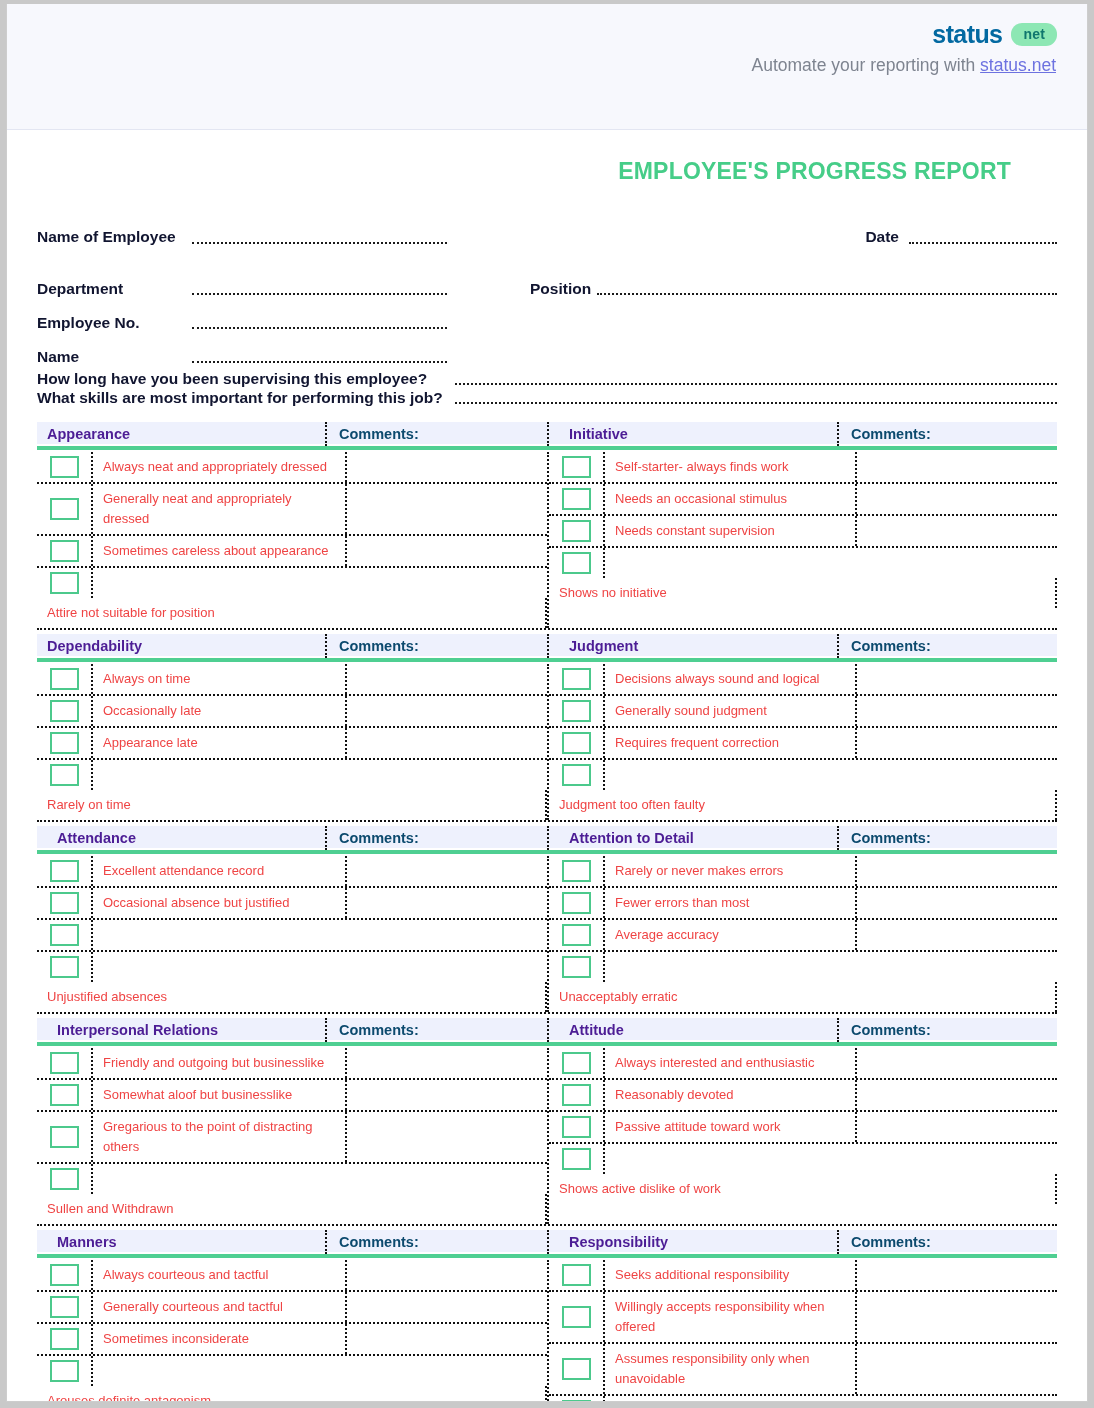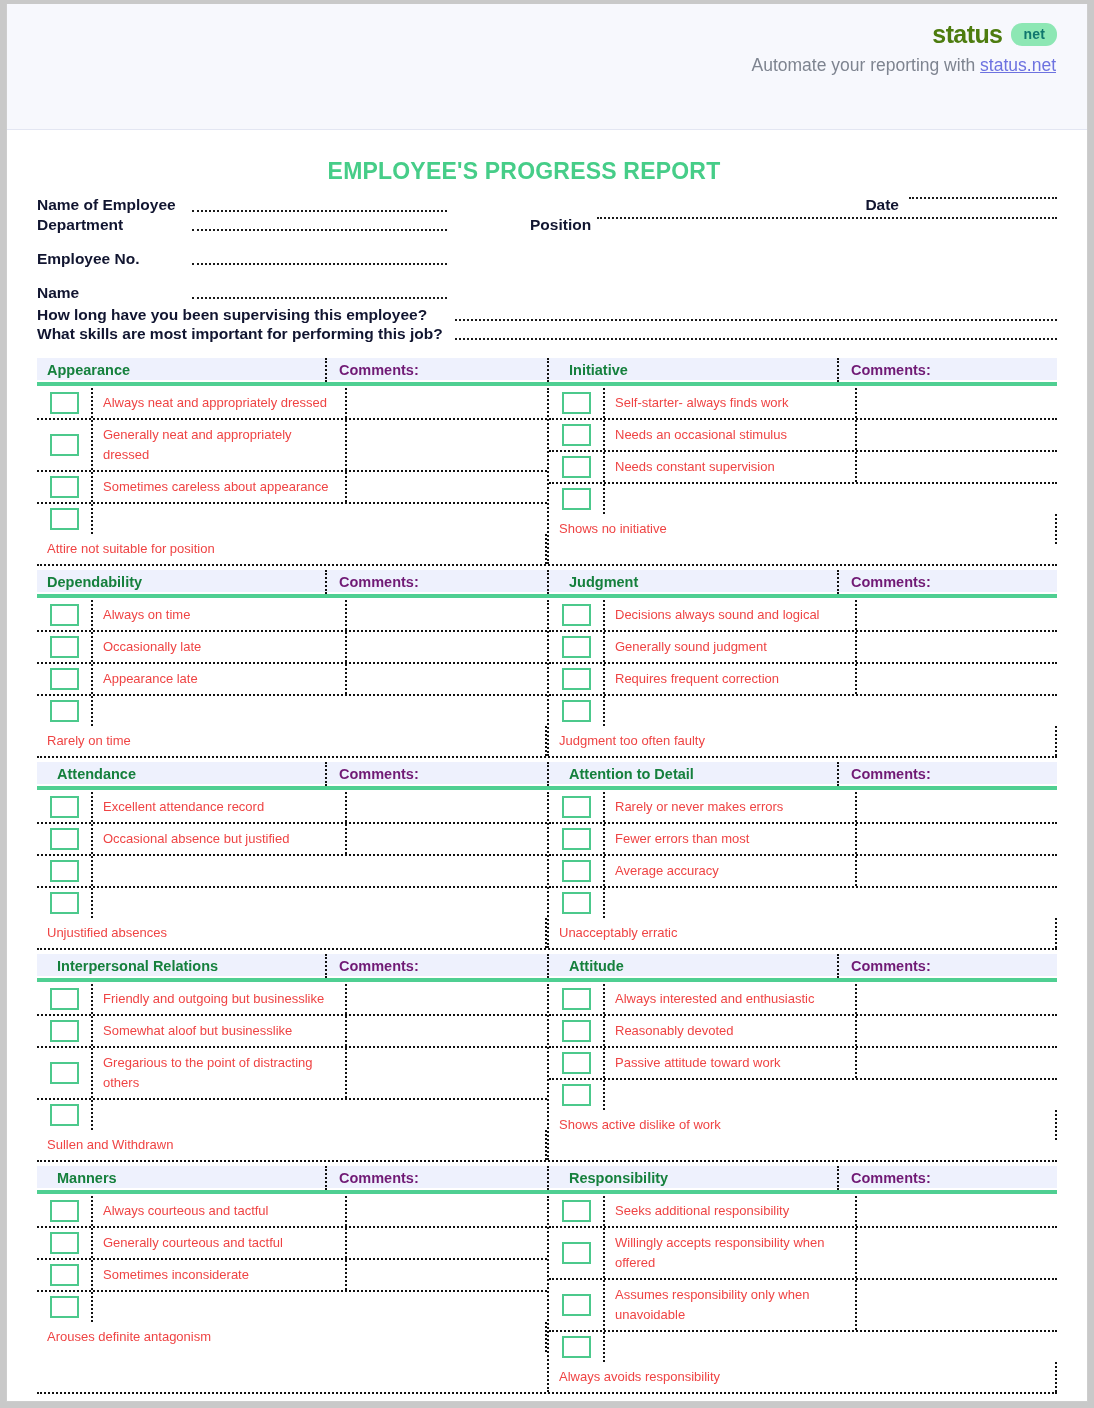--- a/index.html
+++ b/index.html
@@ -35,21 +35,21 @@
     position: absolute;
     right: 30px;
     top: 16px;
     display: flex;
     align-items: center;
     gap: 9px;
   }
   .brand-logo .word {
     font-size: 25px;
     font-weight: bold;
-    color: #4d7c0f;
+    color: #0369a1;
     letter-spacing: -0.6px;
   }
   .brand-logo .pill {
     background: #8de7b4;
     color: #0f766e;
     font-size: 14px;
     font-weight: bold;
     border-radius: 11px;
     padding: 3px 12px 4px 12px;
     letter-spacing: 0.2px;
@@ -66,21 +66,21 @@
     text-decoration: underline;
   }
 
   
   .doc {
     padding: 0 30px;
     position: relative;
   }
 
   .title {
-    text-align: center;
+    text-align: right;
     color: #46cd88;
     font-size: 23px;
     font-weight: bold;
     letter-spacing: 0.2px;
     margin-top: 28px;
     margin-bottom: 12px;
     padding-right: 46px;
   }
 
   
@@ -101,21 +101,21 @@
   }
   .fdots {
     flex: 1;
     border-bottom: 2.5px dotted #1a1a1a;
     height: 0;
     margin-bottom: 5px;
   }
 
   .fgrid { display: flex; }
   .fgrid .left { width: 455px; display: flex; align-items: flex-end; }
-  .fgrid .right { flex: 1; display: flex; align-items: flex-start; }
+  .fgrid .right { flex: 1; display: flex; align-items: flex-end; margin-top: 32px; }
 
   .w-label-1 { width: 155px; }
 
   .qblock { position: relative; }
   .qrow { display: flex; align-items: flex-end; }
   .qtext {
     font-size: 15.5px;
     font-weight: bold;
     color: #111530;
     line-height: 21px;
@@ -145,31 +145,31 @@
   .sec-header .half {
     width: 50%;
     display: flex;
     height: 100%;
     align-items: center;
   }
   .sec-header .half + .half { border-left: 2.5px dotted #111; }
   .sec-title {
     font-size: 14.5px;
     font-weight: bold;
-    color: #15803d;
+    color: #4c1d95;
     white-space: nowrap;
     padding-left: 10px;
     width: 288px;
     overflow: hidden;
   }
   .sec-title.indent { padding-left: 20px; }
   .sec-comments {
     font-size: 14.5px;
     font-weight: bold;
-    color: #701a75;
+    color: #0c4a6e;
     border-left: 2.5px dotted #111;
     padding-left: 12px;
     height: 100%;
     display: flex;
     align-items: center;
     flex: 1;
   }
 
   .sec-rows { display: flex; }
   .sec-rows .half {

